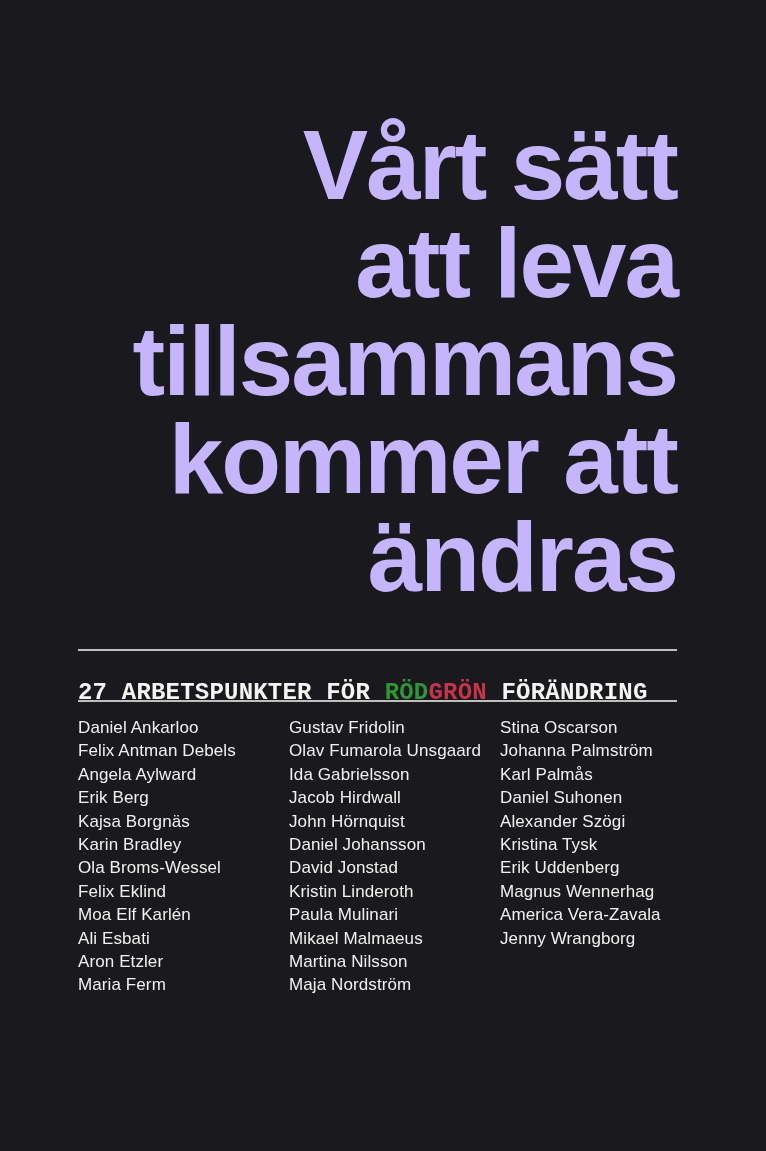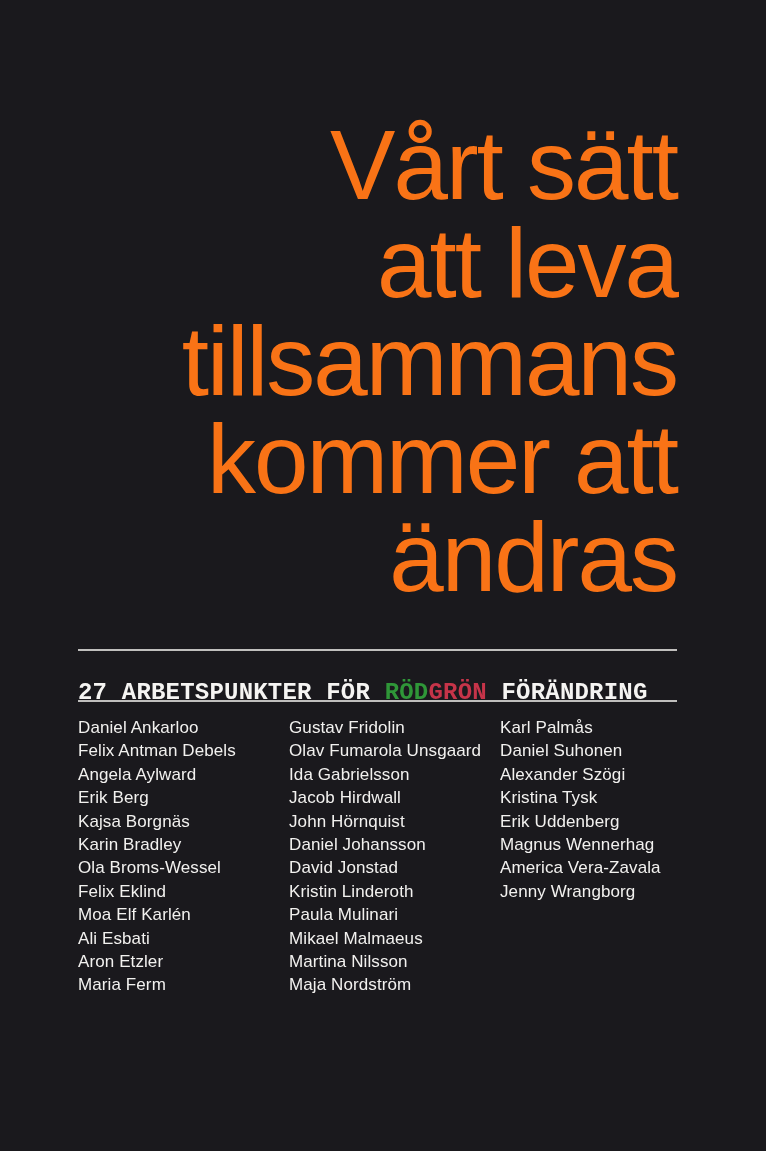--- a/index.html
+++ b/index.html
@@ -11,22 +11,22 @@
     background: #1a191d;
     overflow: hidden;
     font-family: "Liberation Sans", sans-serif;
   }
   .title-block {
     position: absolute;
     top: 116px;
     left: 0;
     right: 89px;
     text-align: right;
-    color: #f97316;
-    font-weight: normal;
+    color: #c4b5fd;
+    font-weight: bold;
     font-size: 98px;
     line-height: 98px;
     letter-spacing: -2px;
     white-space: nowrap;
   }
   .subtitle-box {
     position: absolute;
     left: 78px;
     right: 89px;
     top: 649px;
@@ -104,20 +104,22 @@
         <div>John Hörnquist</div>
         <div>Daniel Johansson</div>
         <div>David Jonstad</div>
         <div>Kristin Linderoth</div>
         <div>Paula Mulinari</div>
         <div>Mikael Malmaeus</div>
         <div>Martina Nilsson</div>
         <div>Maja Nordström</div>
       </div>
     <div class="names-col">
+        <div>Stina Oscarson</div>
+        <div>Johanna Palmström</div>
         <div>Karl Palmås</div>
         <div>Daniel Suhonen</div>
         <div>Alexander Szögi</div>
         <div>Kristina Tysk</div>
         <div>Erik Uddenberg</div>
         <div>Magnus Wennerhag</div>
         <div>America Vera-Zavala</div>
         <div>Jenny Wrangborg</div>
       </div>
   </div>

